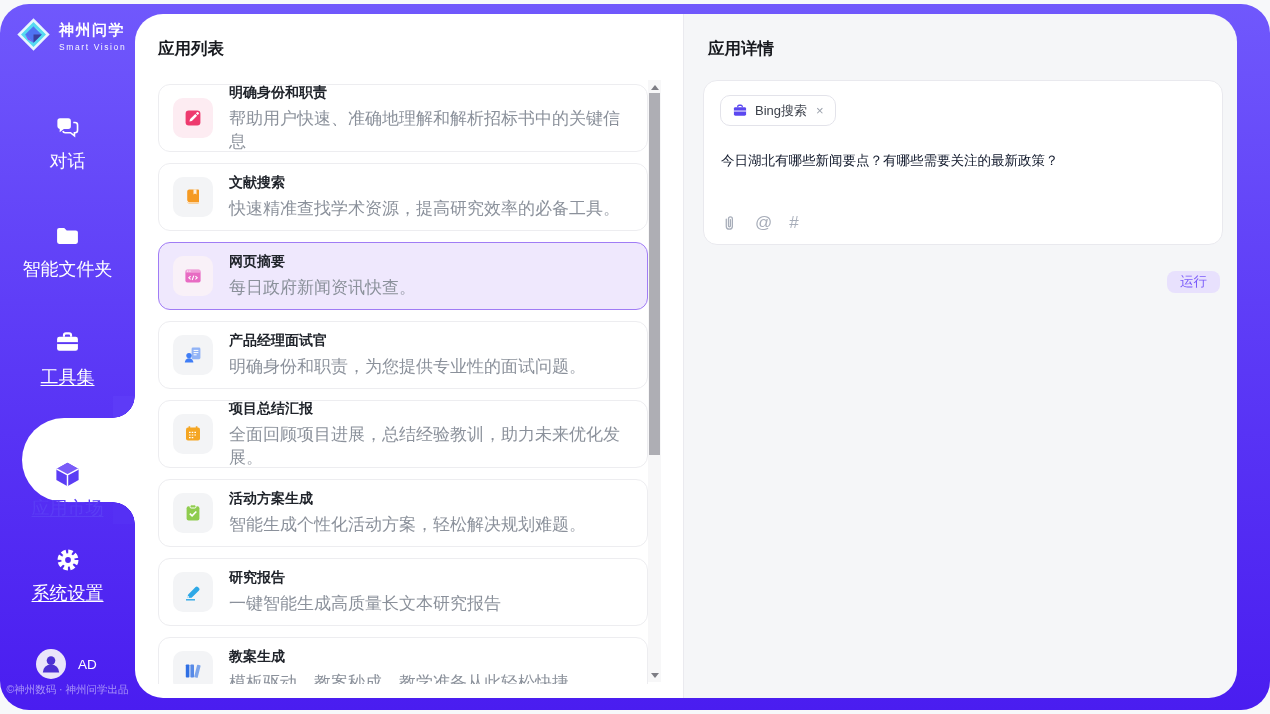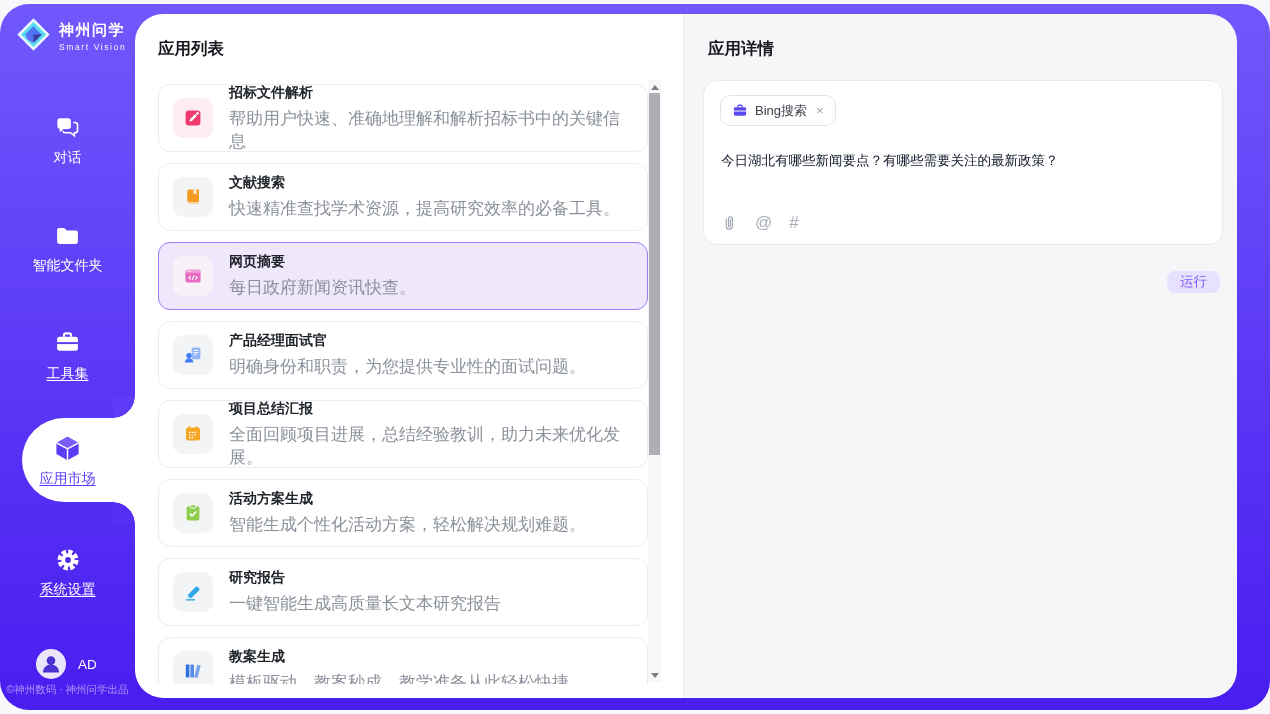--- a/index.html
+++ b/index.html
@@ -17,21 +17,21 @@
   
   .sidebar { position:absolute; left:0; top:0; bottom:0; width:135px; }
   .logo { position:absolute; top:12px; left:15px; display:flex; align-items:center; gap:7px; color:#fff; z-index:3; }
   .logo-text b { display:block; font-size:15px; letter-spacing:1.5px; }
   .logo-text i { display:block; font-style:normal; font-size:8.5px; letter-spacing:1.6px; margin-top:2px; opacity:.95; }
   .side-item {
     position:absolute; left:0; width:135px; display:flex; flex-direction:column;
     align-items:center; gap:7px; color:#fff; cursor:pointer; z-index:3;
   }
   .side-icon { height:29px; display:flex; align-items:center; justify-content:center; }
-  .side-label { font-size:14px; }
+  .side-label { font-size:18px; }
   .side-item:nth-child(3) .side-label,
   .side-item:nth-child(4) .side-label,
   .side-item:nth-child(5) .side-label { text-decoration:underline; text-underline-offset:2px; }
   .side-item.active { color:#5b3df5; }
   .active-bump {
     position:absolute; left:22px; right:0; top:414px; height:84px;
     background:#fff; border-radius:42px 0 0 42px; z-index:2;
   }
   .fillet { position:absolute; right:0; width:22px; height:22px; z-index:2; }
   .f-top    { top:392px; background:radial-gradient(circle at 0 0,   #5d3bf7 0 21.5px, #fff 22px); }
@@ -142,21 +142,21 @@
         <div class="side-item" style="top:325px">
           <span class="side-icon">
             <svg viewBox="0 0 28 28" width="27" height="27">
               <path d="M10.3 7 V5.6 a2.1 2.1 0 0 1 2.1 -2.1 h3.2 a2.1 2.1 0 0 1 2.1 2.1 V7" fill="none" stroke="#fff" stroke-width="2.2"></path>
               <rect x="3.2" y="7" width="21.6" height="14.6" rx="2.4" fill="#fff"></rect>
               <rect x="3.2" y="12.6" width="21.6" height="2" fill="#5b38f6"></rect>
             </svg>
           </span>
           <span class="side-label">工具集</span>
         </div>
-        <div class="side-item active" style="top:430px">
+        <div class="side-item active" style="top:456px">
           <span class="side-icon">
             <svg viewBox="0 0 30 30" width="29" height="29">
               <path d="M15 2.8 L26.5 9.2 V20.8 L15 27.2 L3.5 20.8 V9.2 Z" fill="#5b3df5"></path>
               <path d="M15 2.8 L26.5 9.2 L15 15.5 L3.5 9.2 Z" fill="#7a5cf8"></path>
               <path d="M3.5 9.2 L15 15.5 M26.5 9.2 L15 15.5 M15 15.5 V27.2" stroke="#fff" stroke-width="1.5" fill="none"></path>
             </svg>
           </span>
           <span class="side-label">应用市场</span>
         </div>
         <div class="side-item" style="top:541px">
@@ -191,21 +191,21 @@
       <div id="app-list" class="list-scroll">
           <div class="card">
             <span class="tile" style="background:#fdecf2">
               <svg viewBox="0 0 20 20" width="20" height="20">
                 <rect x="2.6" y="2.6" width="14.8" height="14.8" rx="3.2" fill="#ee3a6e"></rect>
                 <path d="M6.4 13.6 l0.7 -2.5 5.2 -5.2 1.8 1.8 -5.2 5.2 Z" fill="#fff"></path>
                 <path d="M12.9 5.3 l1.8 1.8 1 -1 a0.9 0.9 0 0 0 0 -1.3 l-0.5 -0.5 a0.9 0.9 0 0 0 -1.3 0 Z" fill="#fff"></path>
               </svg>
             </span>
             <span class="txt">
-              <span class="t">招标文件解析</span>
+              <span class="t">明确身份和职责</span>
               <span class="d">帮助用户快速、准确地理解和解析招标书中的关键信息</span>
             </span>
           </div>
           <div class="card">
             <span class="tile" style="background:#f3f4f6">
               <svg viewBox="0 0 20 20" width="20" height="20">
                 <path d="M4.2 4.6 a2 2 0 0 1 2 -2 h9 a0.8 0.8 0 0 1 0.8 0.8 v12.4 a0.8 0.8 0 0 1 -0.8 0.8 h-9 a2 2 0 0 1 -2 -2 Z" fill="#f59a23"></path>
                 <path d="M10.5 2.6 h3 v5 l-1.5 -1.2 -1.5 1.2 Z" fill="#fff" opacity=".85"></path>
                 <path d="M4.2 13.8 a2 2 0 0 0 2 1.9 h9.8" stroke="#fff" stroke-width="1.1" fill="none" opacity=".8"></path>
               </svg>

